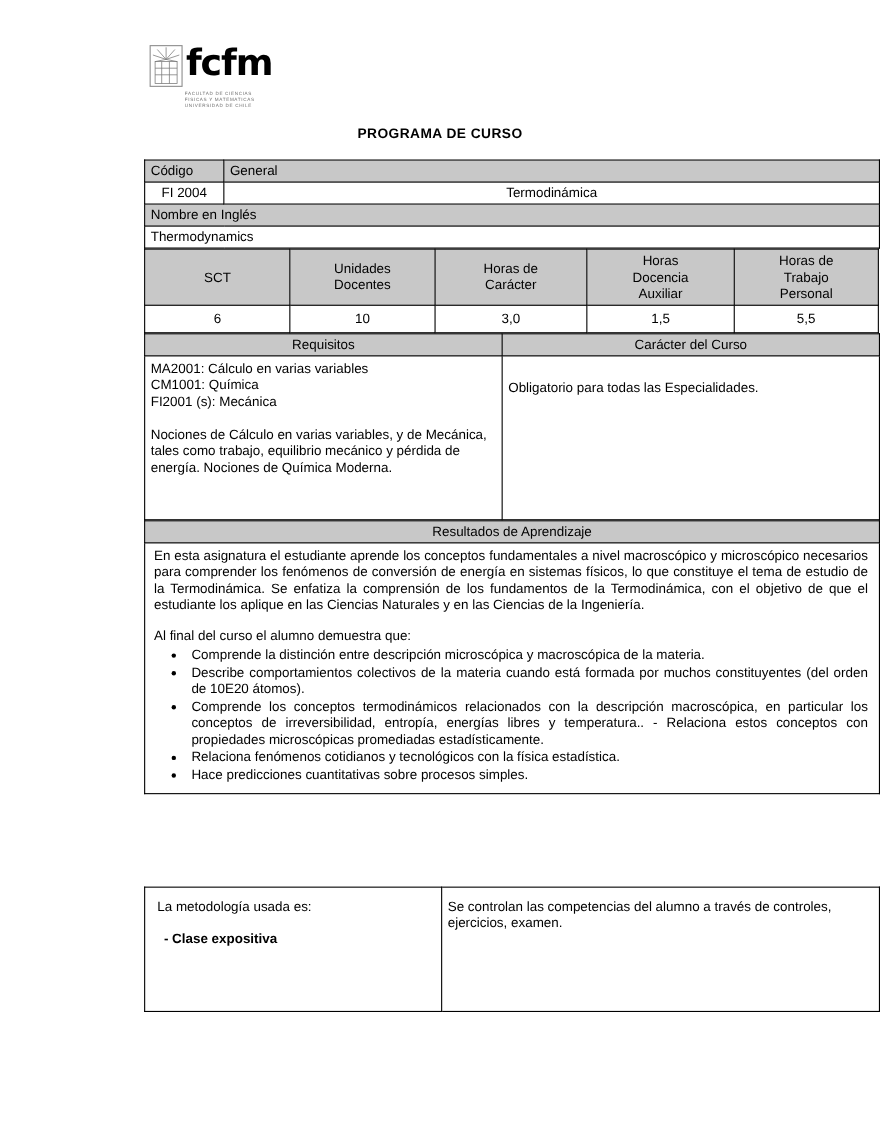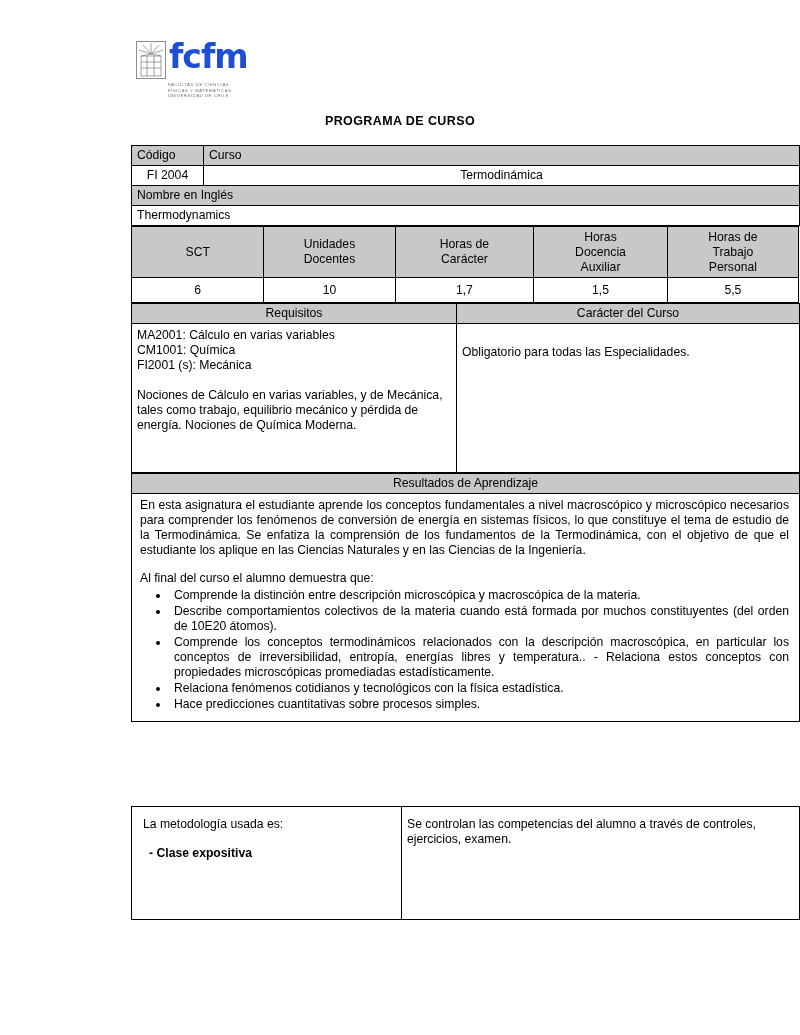--- a/index.html
+++ b/index.html
@@ -42,21 +42,21 @@
     box-sizing: border-box;
     overflow: hidden;
   }
   .logo-mark svg { display:block; }
   .logo-word {
     font-family: "DejaVu Sans", sans-serif;
     font-weight: bold;
     font-size: 33px;
     line-height: 33px;
     letter-spacing: -1px;
-    color: #1d4ed8;
+    color: #000000;
     margin-left: 3px;
     margin-top: 2px;
   }
   .logo-caption {
     margin-top: 3px;
     margin-left: 32px;
     font-size: 4.2px;
     line-height: 5.6px;
     letter-spacing: 0.6px;
     color: #6f6f6f;
@@ -186,21 +186,21 @@
   <div class="block-main">
 
     <table class="tbl">
       <colgroup>
         <col style="width:72px">
           <col style="width:596px">
       </colgroup>
       <tbody>
         <tr>
           <td class="hdr-left">Código</td>
-          <td class="hdr-left">Curso</td>
+          <td class="hdr-left">General</td>
         </tr>
         <tr>
           <td class="ctr">FI 2004</td>
           <td class="ctr">Termodinámica</td>
         </tr>
         <tr>
           <td class="hdr-left" colspan="2">Nombre en Inglés</td>
         </tr>
         <tr>
           <td colspan="2">Thermodynamics</td>
@@ -234,21 +234,21 @@
           </td>
           <td class="hdr mid">
             <div>Horas de</div>
             <div>Trabajo</div>
             <div>Personal</div>
           </td>
         </tr>
         <tr class="sct-val">
           <td class="ctr mid">6</td>
           <td class="ctr mid">10</td>
-          <td class="ctr mid">1,7</td>
+          <td class="ctr mid">3,0</td>
           <td class="ctr mid">1,5</td>
           <td class="ctr mid">5,5</td>
         </tr>
       </tbody>
     </table>
 
     <table class="tbl">
       <colgroup>
         <col style="width:325px">
           <col style="width:343px">

